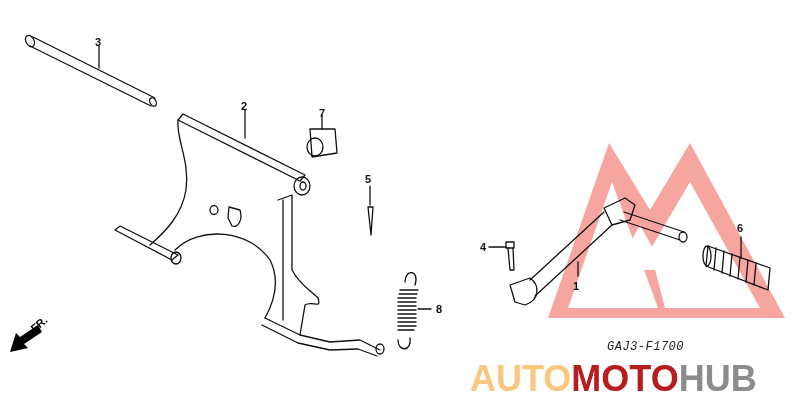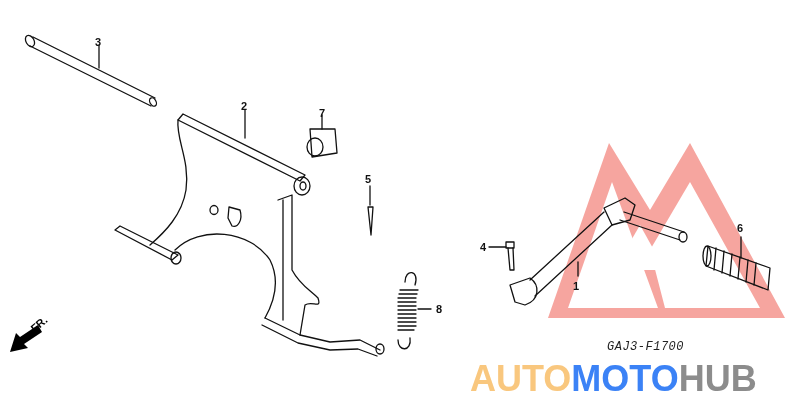--- a/index.html
+++ b/index.html
@@ -100,16 +100,16 @@
 <div class="callout" style="left:95px;top:37px;">3</div>
 <div class="callout" style="left:480px;top:242px;">4</div>
 <div class="callout" style="left:365px;top:174px;">5</div>
 <div class="callout" style="left:737px;top:223px;">6</div>
 <div class="callout" style="left:319px;top:108px;">7</div>
 <div class="callout" style="left:436px;top:304px;">8</div>
 
 <div class="fr">FR.</div>
 
 <div class="wm">
-  <span style="color:#f9c77e;">AUTO</span><span style="color:#3b82f6;">MOTO</span><span style="color:#8c8c8c;margin-top:43px;">HUB</span>
+  <span style="color:#f9c77e;">AUTO</span><span style="color:#b91c1c;">MOTO</span><span style="color:#8c8c8c;margin-top:43px;">HUB</span>
 </div>
 
 <div class="code">GAJ3-F1700</div>
 
 </body></html>

